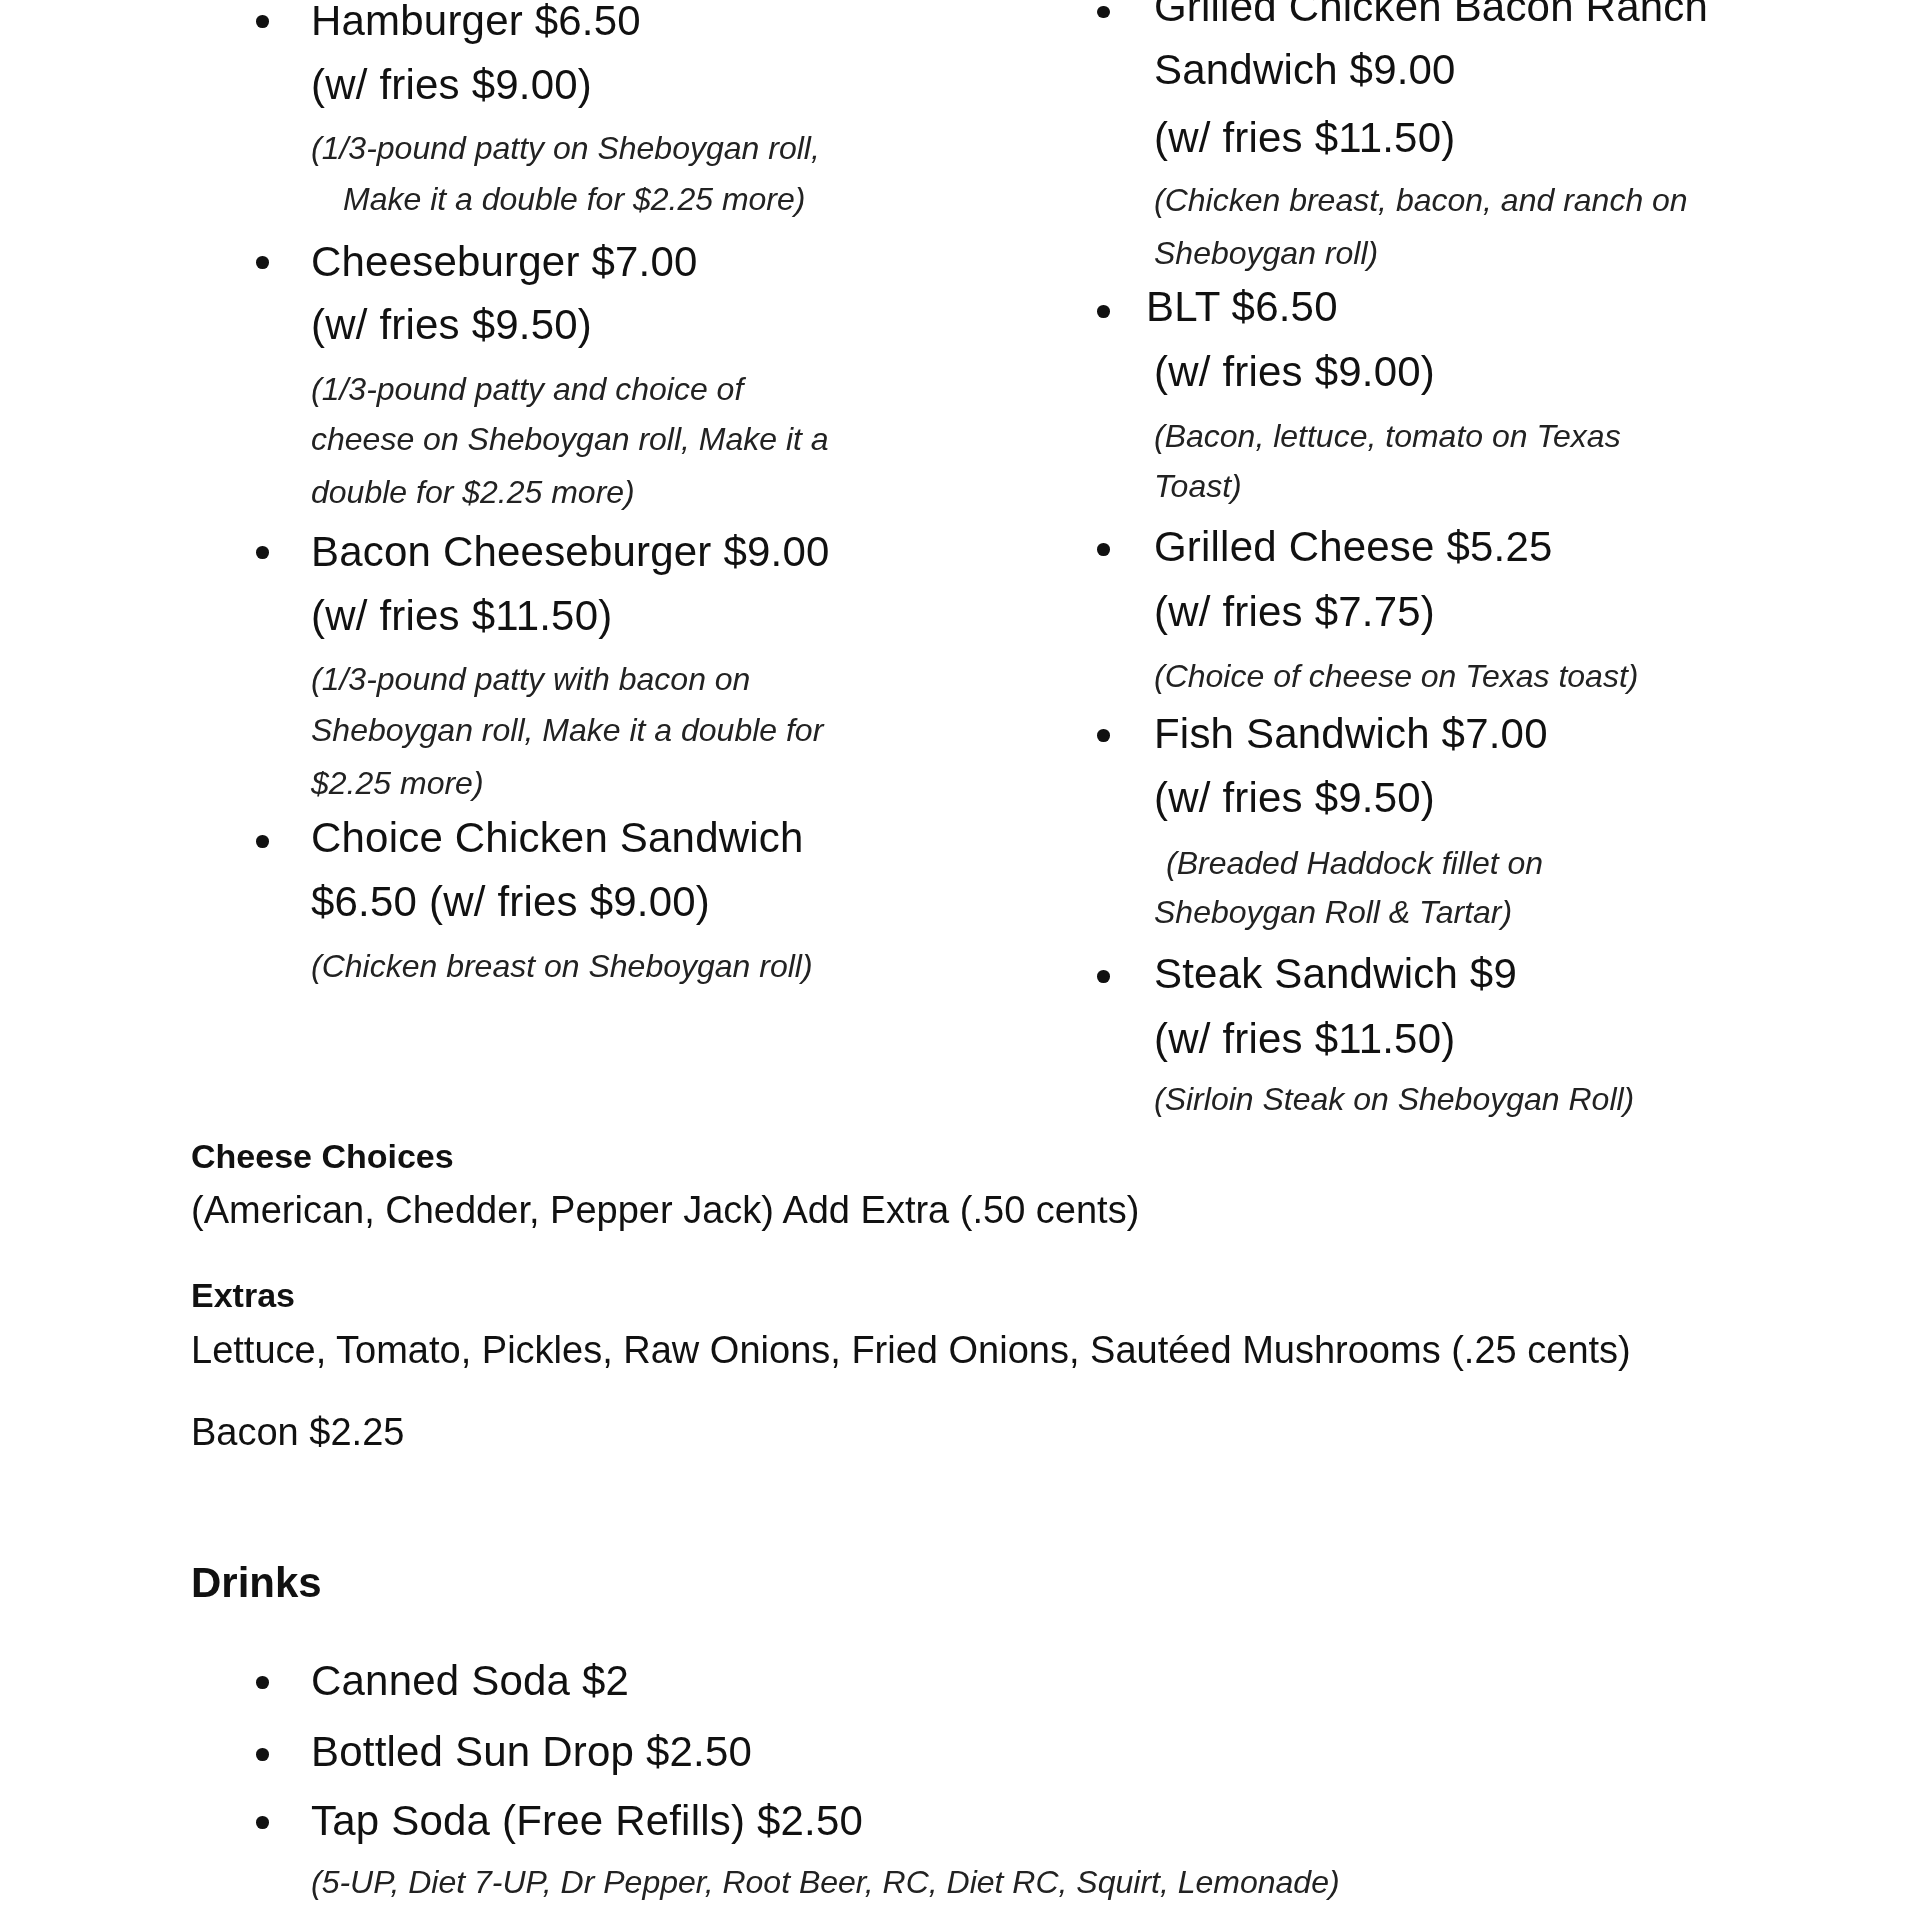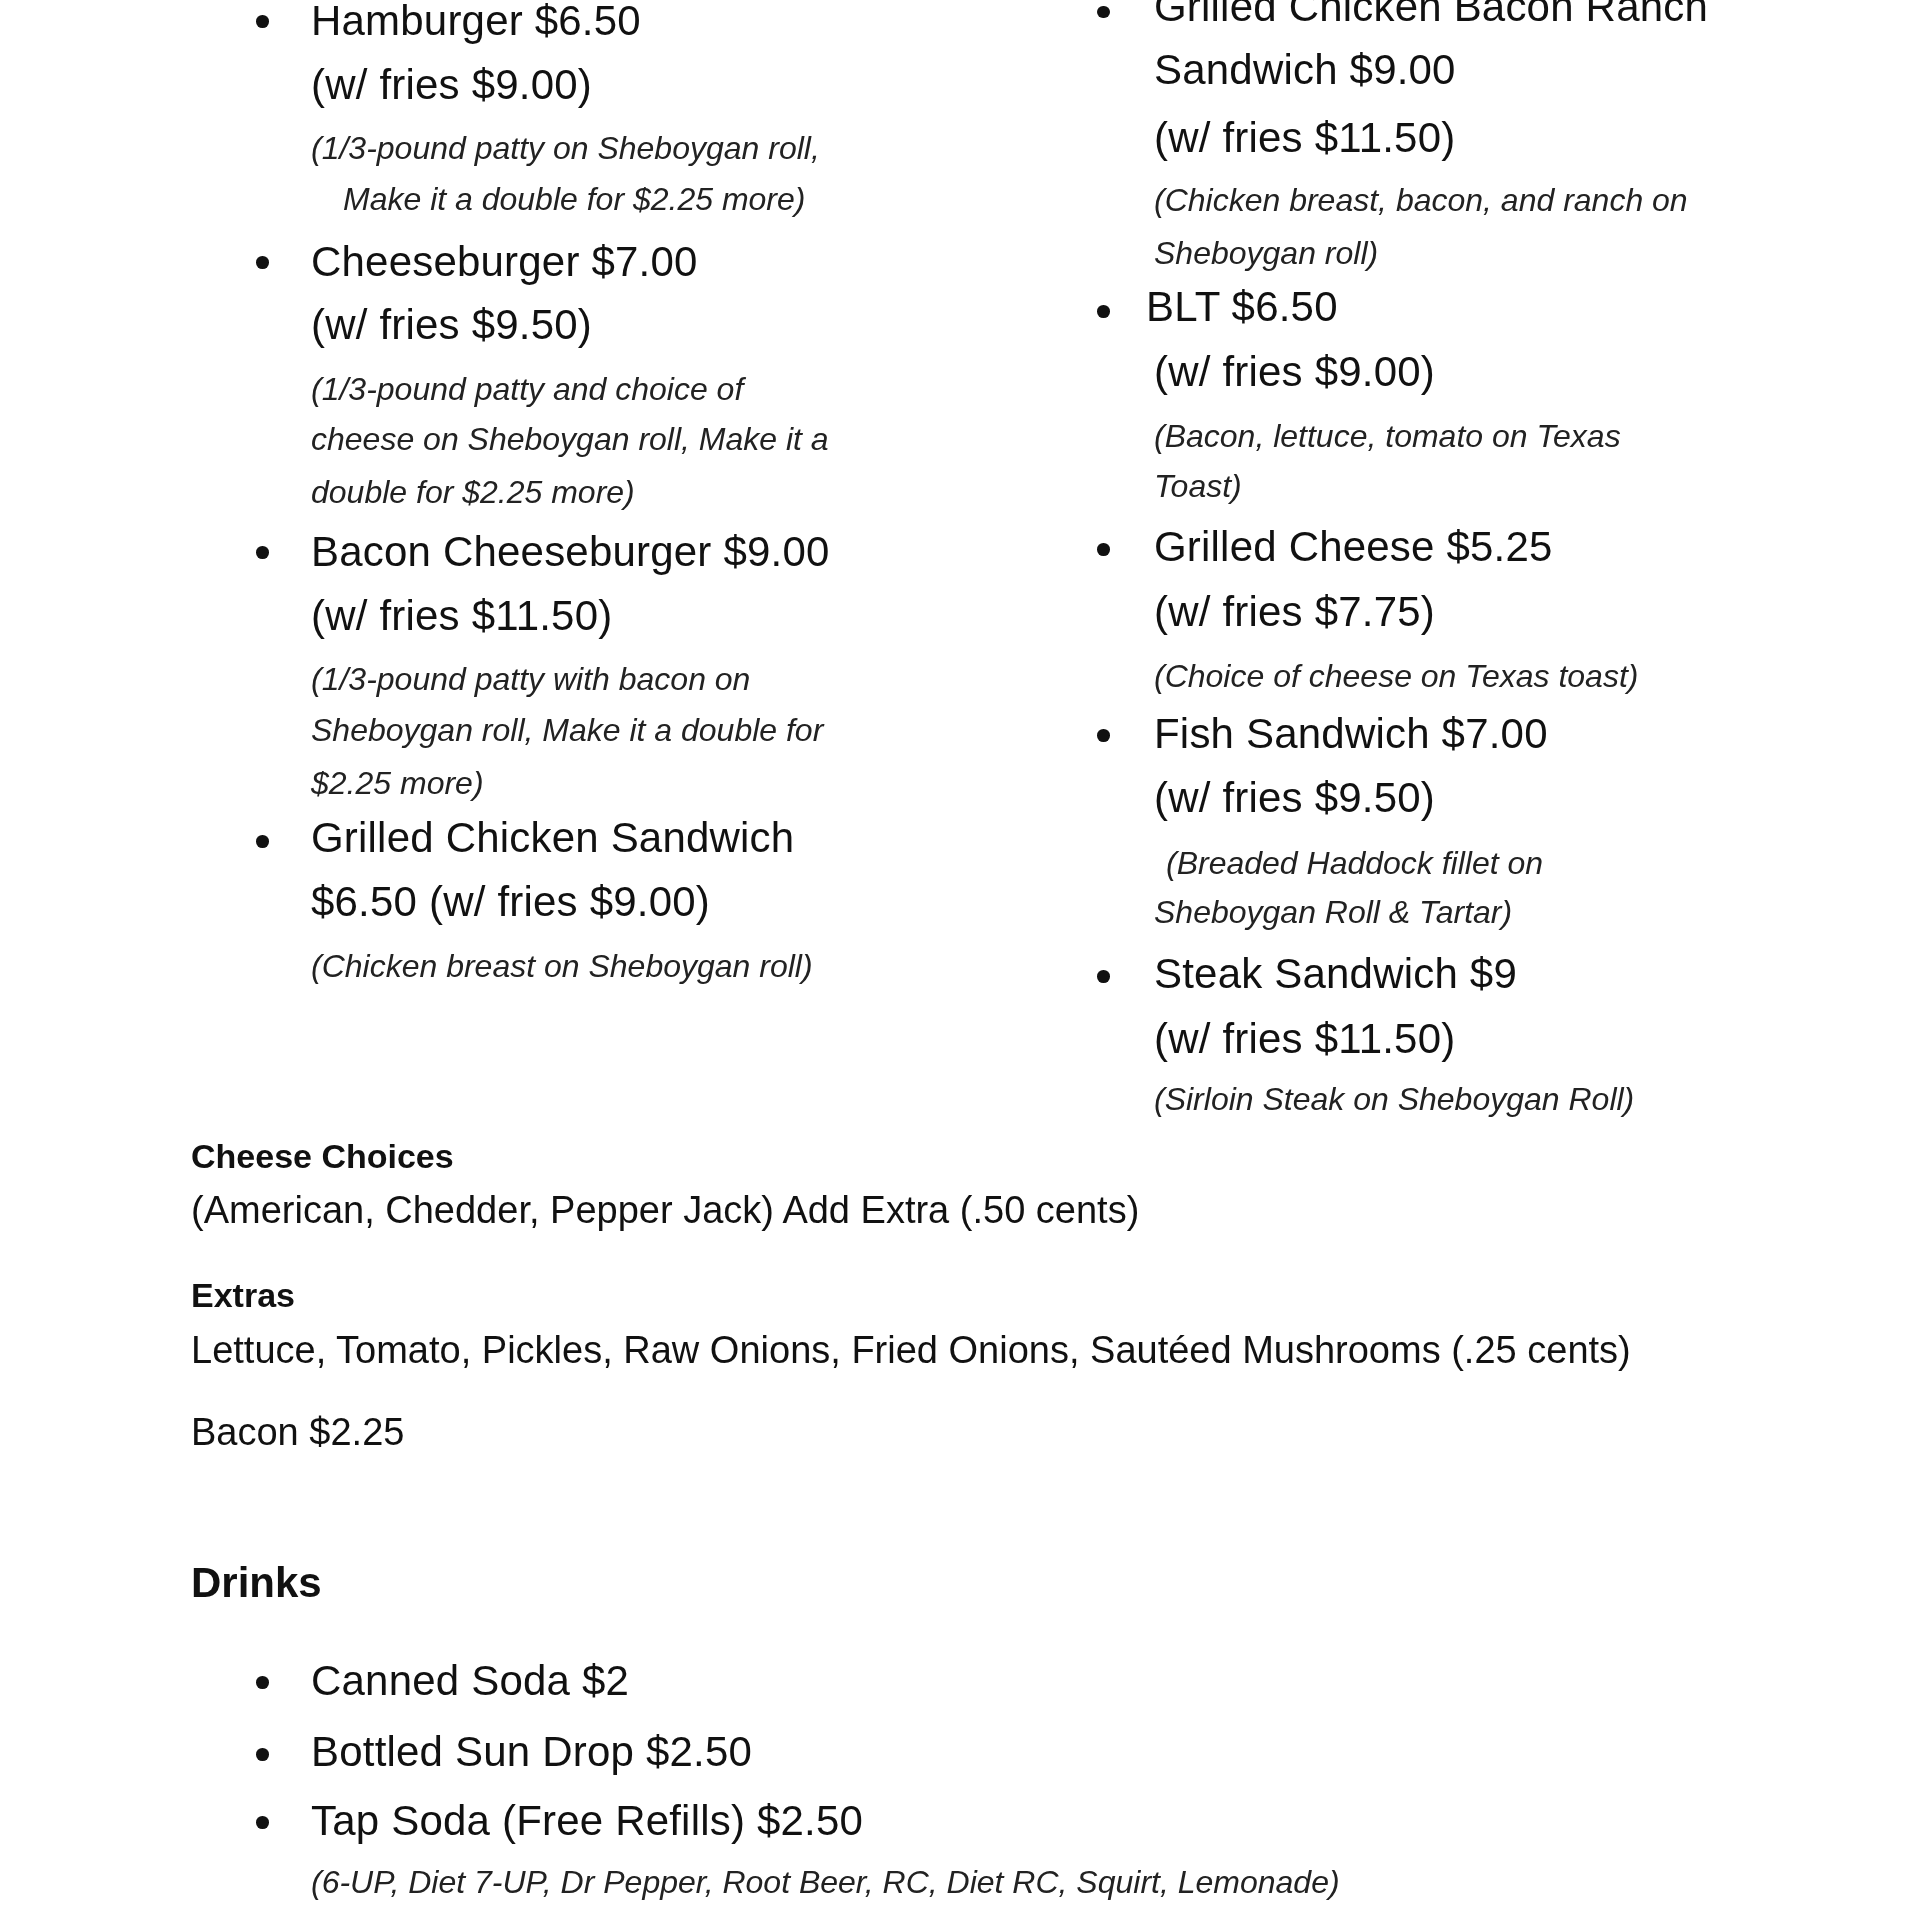--- a/index.html
+++ b/index.html
@@ -58,21 +58,21 @@
   <span class="bullet" style="left:256px; top:546px;"></span>
   <div class="line" style="left:311px; top:528px;">Bacon Cheeseburger $9.00</div>
   <div class="line" style="left:311px; top:592px;">(w/ fries $11.50)</div>
   <div class="desc" style="left:311px; top:660px;">(1/3-pound patty with bacon on</div>
   <div class="desc" style="left:311px; top:711px;">Sheboygan roll, Make it a double for</div>
   <div class="desc" style="left:311px; top:764px;">$2.25 more)</div>
 </div>
 
 <div class="item">
   <span class="bullet" style="left:256px; top:835px;"></span>
-  <div class="line" style="left:311px; top:814px;">Grilled Chicken Sandwich</div>
+  <div class="line" style="left:311px; top:814px;">Choice Chicken Sandwich</div>
   <div class="line" style="left:311px; top:878px;">$6.50 (w/ fries $9.00)</div>
   <div class="desc" style="left:311px; top:947px;">(Chicken breast on Sheboygan roll)</div>
 </div>
 
 <div class="item">
   <span class="bullet" style="left:1097px; top:5.8px;"></span>
   <div class="line" style="left:1154px; top:-17.4px;">Grilled Chicken Bacon Ranch</div>
   <div class="line" style="left:1154px; top:46px;">Sandwich $9.00</div>
   <div class="line" style="left:1154px; top:114px;">(w/ fries $11.50)</div>
   <div class="desc" style="left:1154px; top:181px;">(Chicken breast, bacon, and ranch on</div>
@@ -122,15 +122,15 @@
   <span class="bullet" style="left:256px; top:1676px;"></span>
   <div class="line" style="left:311px; top:1657px;">Canned Soda $2</div>
 </div>
 <div class="item">
   <span class="bullet" style="left:256px; top:1748px;"></span>
   <div class="line" style="left:311px; top:1728px;">Bottled Sun Drop $2.50</div>
 </div>
 <div class="item">
   <span class="bullet" style="left:256px; top:1816px;"></span>
   <div class="line" style="left:311px; top:1797px;">Tap Soda (Free Refills) $2.50</div>
-  <div class="desc" style="left:311px; top:1863px;">(6-UP, Diet 7-UP, Dr Pepper, Root Beer, RC, Diet RC, Squirt, Lemonade)</div>
+  <div class="desc" style="left:311px; top:1863px;">(5-UP, Diet 7-UP, Dr Pepper, Root Beer, RC, Diet RC, Squirt, Lemonade)</div>
 </div>
 
 
 </body></html>

